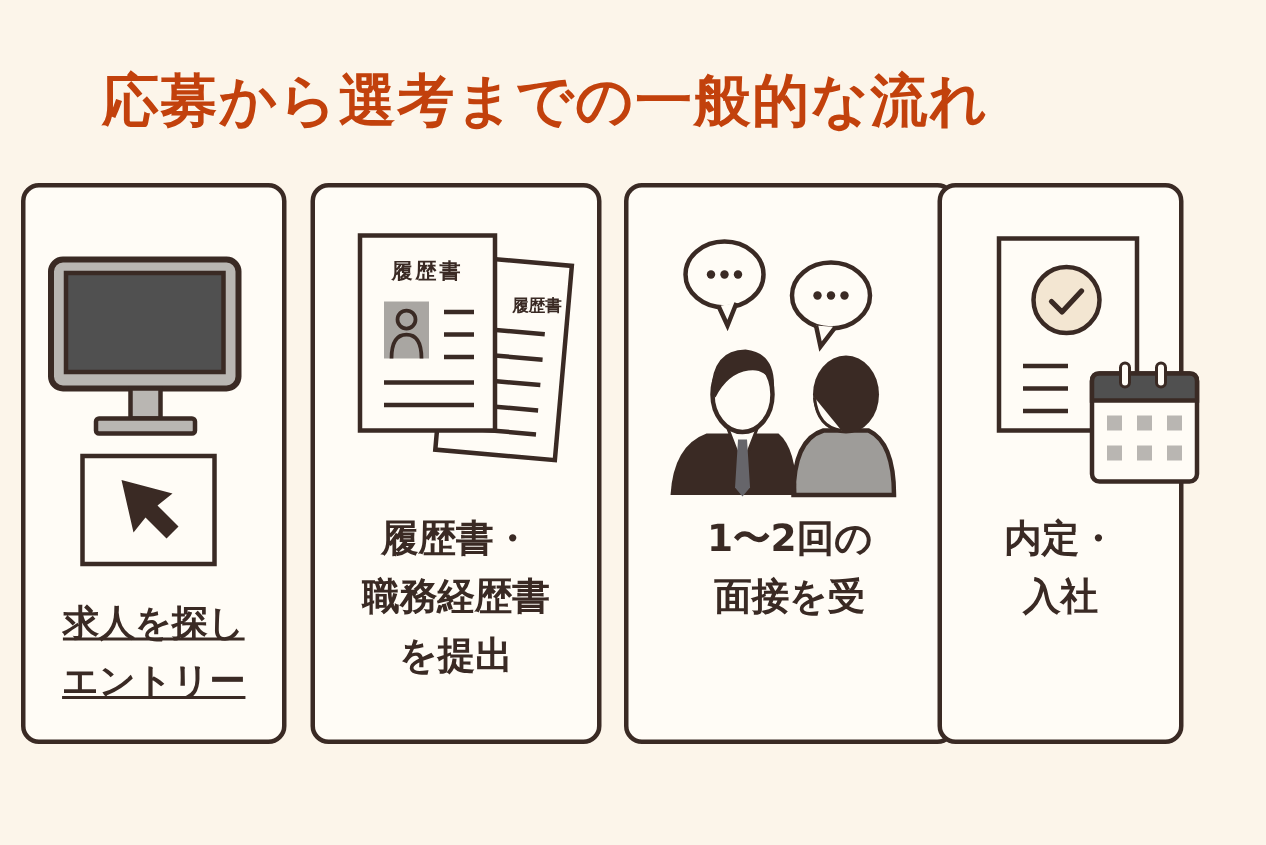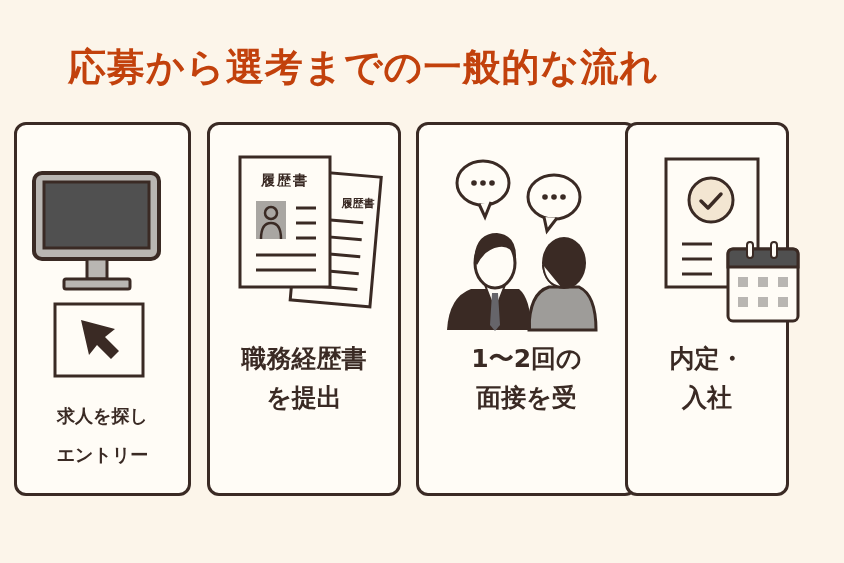--- a/index.html
+++ b/index.html
@@ -36,21 +36,21 @@
 
 <div class="card" style="left:14px; width:177px;">
   <svg class="icon" width="171" height="260" viewBox="0 0 171 260">
     <rect x="17" y="48" width="125" height="86" rx="8" fill="#b9b6b2" stroke="#3a2a24" stroke-width="4"></rect>
     <rect x="27" y="57" width="105" height="66" fill="#505050" stroke="#3a2a24" stroke-width="3"></rect>
     <rect x="70" y="134" width="20" height="20" fill="#b9b6b2" stroke="#3a2a24" stroke-width="3"></rect>
     <rect x="47" y="154" width="66" height="10" rx="2" fill="#b9b6b2" stroke="#3a2a24" stroke-width="3"></rect>
     <rect x="38" y="179" width="88" height="72" fill="#fffcf6" stroke="#3a2a24" stroke-width="3"></rect>
     <path d="M64 195 L72 230 L80 220 L94 234 L102 226 L88 212 L98 204 Z" fill="#3a2a24"></path>
   </svg>
-  <div class="label" style="top:271px; font-size:18px;">
+  <div class="label" style="top:271px; font-size:24px;text-decoration:underline;">
     <span>求人を探し</span>
     <span>エントリー</span>
   </div>
 </div>
 
 <div class="card" style="left:207px; width:194px;">
   <svg class="icon" width="188" height="200" viewBox="0 0 188 200">
     <g transform="rotate(5 120 110)">
       <rect x="86" y="48" width="80" height="130" fill="#fffcf6" stroke="#3a2a24" stroke-width="3"></rect>
       <line x1="110" y1="95" x2="152" y2="95" stroke="#3a2a24" stroke-width="3"></line>
@@ -65,20 +65,21 @@
     <rect x="46" y="76" width="30" height="38" fill="#a9a6a2"></rect>
     <circle cx="61" cy="88" r="6" fill="none" stroke="#3a2a24" stroke-width="2.5"></circle>
     <path d="M51 114 Q51 98 61 98 Q71 98 71 114" fill="none" stroke="#3a2a24" stroke-width="2.5"></path>
     <line x1="86" y1="83" x2="106" y2="83" stroke="#3a2a24" stroke-width="3"></line>
     <line x1="86" y1="98" x2="106" y2="98" stroke="#3a2a24" stroke-width="3"></line>
     <line x1="86" y1="113" x2="106" y2="113" stroke="#3a2a24" stroke-width="3"></line>
     <line x1="46" y1="130" x2="106" y2="130" stroke="#3a2a24" stroke-width="3"></line>
     <line x1="46" y1="145" x2="106" y2="145" stroke="#3a2a24" stroke-width="3"></line>
   </svg>
   <div class="label" style="top:214px;">
+    <span>履歴書・</span>
     <span>職務経歴書</span>
     <span>を提出</span>
   </div>
 </div>
 
 <div class="card" style="left:416px; width:221px;">
   <svg class="icon" width="187" height="210" viewBox="0 0 187 210">
 
     <ellipse cx="64" cy="58" rx="26" ry="22" fill="#fffcf6" stroke="#3a2a24" stroke-width="3"></ellipse>
     <path d="M60 79 L66 92 L72 77" fill="#fffcf6" stroke="#3a2a24" stroke-width="3"></path>

